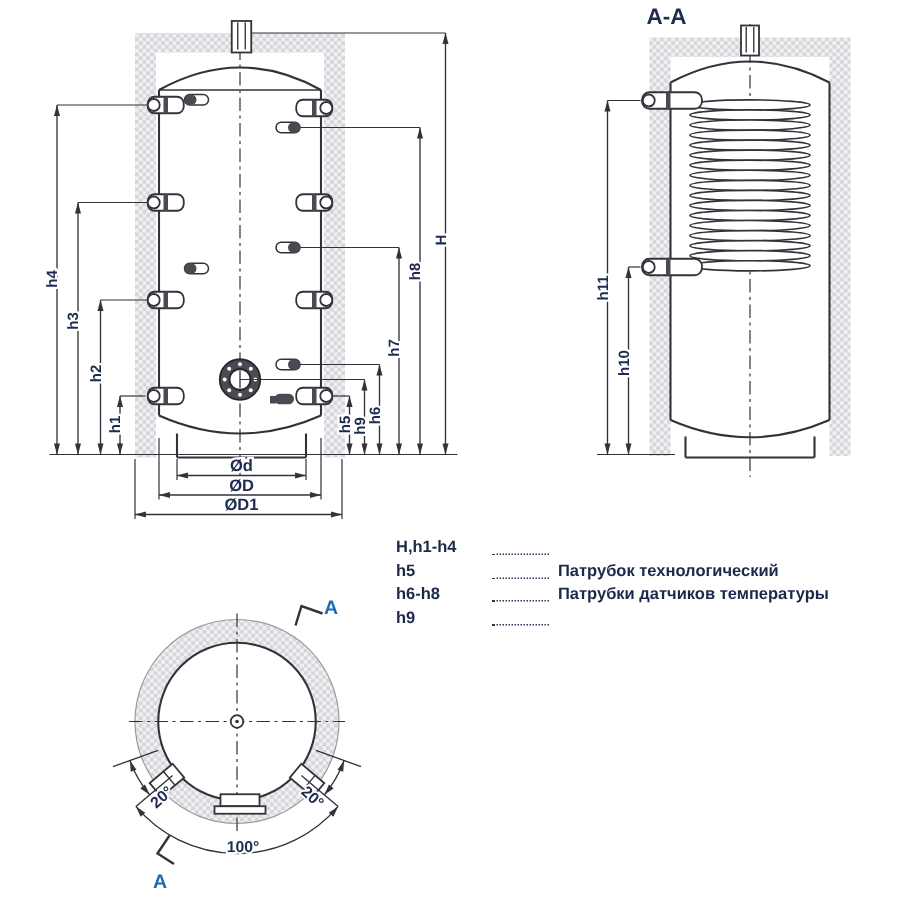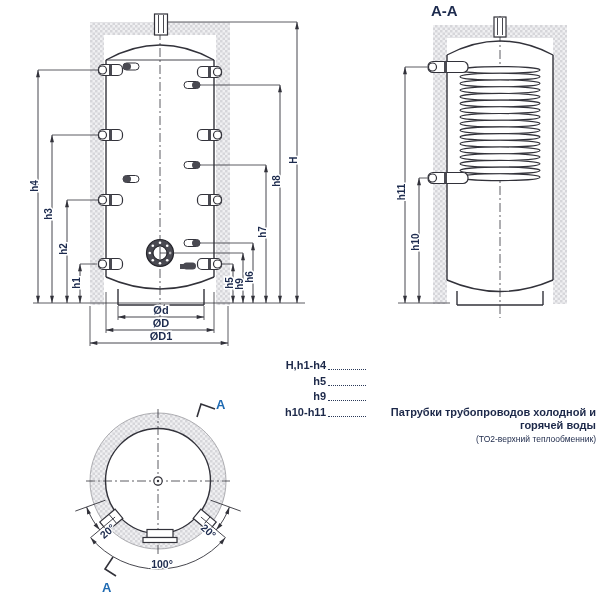--- a/index.html
+++ b/index.html
@@ -7,21 +7,21 @@
          font-family:"Liberation Sans",sans-serif;}
   svg{position:absolute;left:0;top:0;}
   svg text{font-family:"Liberation Sans",sans-serif;fill:#1d2b4e;font-weight:bold;}
   .dimtxt{font-size:10px;paint-order:stroke;stroke:#ffffff;stroke-width:3px;}
   .diatxt{font-size:11px;paint-order:stroke;stroke:#ffffff;stroke-width:3px;}
   .sectitle{font-size:15px;}
   .amark{font-size:13px;fill:#1e6ab2;}
   .angtxt{font-size:10.5px;paint-order:stroke;stroke:#ffffff;stroke-width:2.5px;}
 
   .legend{position:absolute;left:264px;top:359px;width:332px;color:#1c2849;}
-  .lrow{display:flex;align-items:flex-start;margin-bottom:2px;text-align:right;}
+  .lrow{display:flex;align-items:flex-start;margin-bottom:2px;}
   .lkey{width:62px;flex:0 0 auto;font-weight:bold;font-size:11px;line-height:13.5px;white-space:nowrap;}
   .leader{flex:0 0 38px;height:10px;border-bottom:1.6px dotted #2a3858;margin:0 6px 0 2px;}
   .ldesc{flex:1 1 auto;font-weight:bold;font-size:11px;line-height:13.5px;}
   .lnote{font-weight:normal;font-size:8.5px;line-height:10px;margin-top:1px;}
 </style>
 </head>
 <body>
 
 <div class="stage">
 <svg width="600" height="600" viewBox="0 0 600 600">
@@ -328,27 +328,25 @@
 </svg>
 
 <div class="legend">
   <div class="lrow">
     <span class="lkey">H,h1-h4</span>
     <span class="leader"></span>
   </div>
   <div class="lrow">
     <span class="lkey">h5</span>
     <span class="leader"></span>
+    <span class="ldesc">Патрубок технологический</span>
+  </div>
+  <div class="lrow">
+    <span class="lkey">h6-h8</span>
+    <span class="leader"></span>
+    <span class="ldesc">Патрубки датчиков температуры</span>
   </div>
   <div class="lrow">
     <span class="lkey">h9</span>
     <span class="leader"></span>
   </div>
-  <div class="lrow">
-    <span class="lkey">h10-h11</span>
-    <span class="leader"></span>
-    <span class="ldesc">
-      <span>Патрубки трубопроводов холодной и горячей воды</span>
-      <div class="lnote">(ТО2-верхний теплообменник)</div>
-    </span>
-  </div>
 </div>
 </div>
 
 </body></html>

